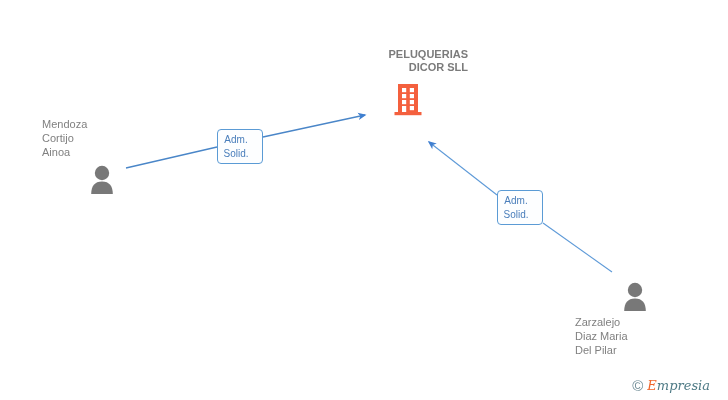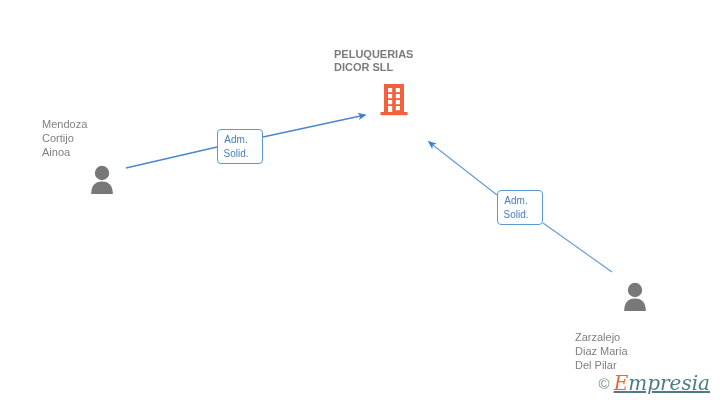--- a/index.html
+++ b/index.html
@@ -21,24 +21,24 @@
     position: absolute;
     left: 0;
     top: 0;
     width: 728px;
     height: 400px;
   }
 
   
   .company-node {
     position: absolute;
-    left: 334px;
+    left: 348px;
     top: 48px;
     width: 120px;
-    text-align: left;
+    text-align: right;
   }
   .company-title {
     font-size: 11px;
     font-weight: bold;
     color: #7b7b7b;
     line-height: 13px;
     letter-spacing: 0px;
     white-space: pre-line;
   }
   .building-icon {
@@ -67,21 +67,21 @@
     top: 117px;
   }
   #person-left .person-icon {
     margin-top: 5px;
   }
   #person-right {
     left: 575px;
     top: 281px;
   }
   #person-right .person-name {
-    margin-top: 19px;
+    margin-top: 4px;
   }
 
   
   .rel-label {
     position: absolute;
     box-sizing: border-box;
     border: 1px solid #5b9bd5;
     border-radius: 4px;
     background: #fdfeff;
     color: #4a7ebb;
@@ -104,26 +104,25 @@
     align-items: center;
     gap: 4px;
     user-select: none;
   }
   .wm-copy {
     font-size: 15px;
     color: #6f8c96;
     line-height: 1;
   }
   .wm-text {
-    font-size: 20px;
+    font-size: 13px;
     line-height: 1;
     font-family: "DejaVu Serif", serif;
     font-style: italic;
     color: #4f7b86;
-    text-decoration: underline;
   }
   .wm-text .wm-e {
     color: #f0662c;
   }
 </style>
 </head>
 <body>
 
 <div id="canvas">
 

